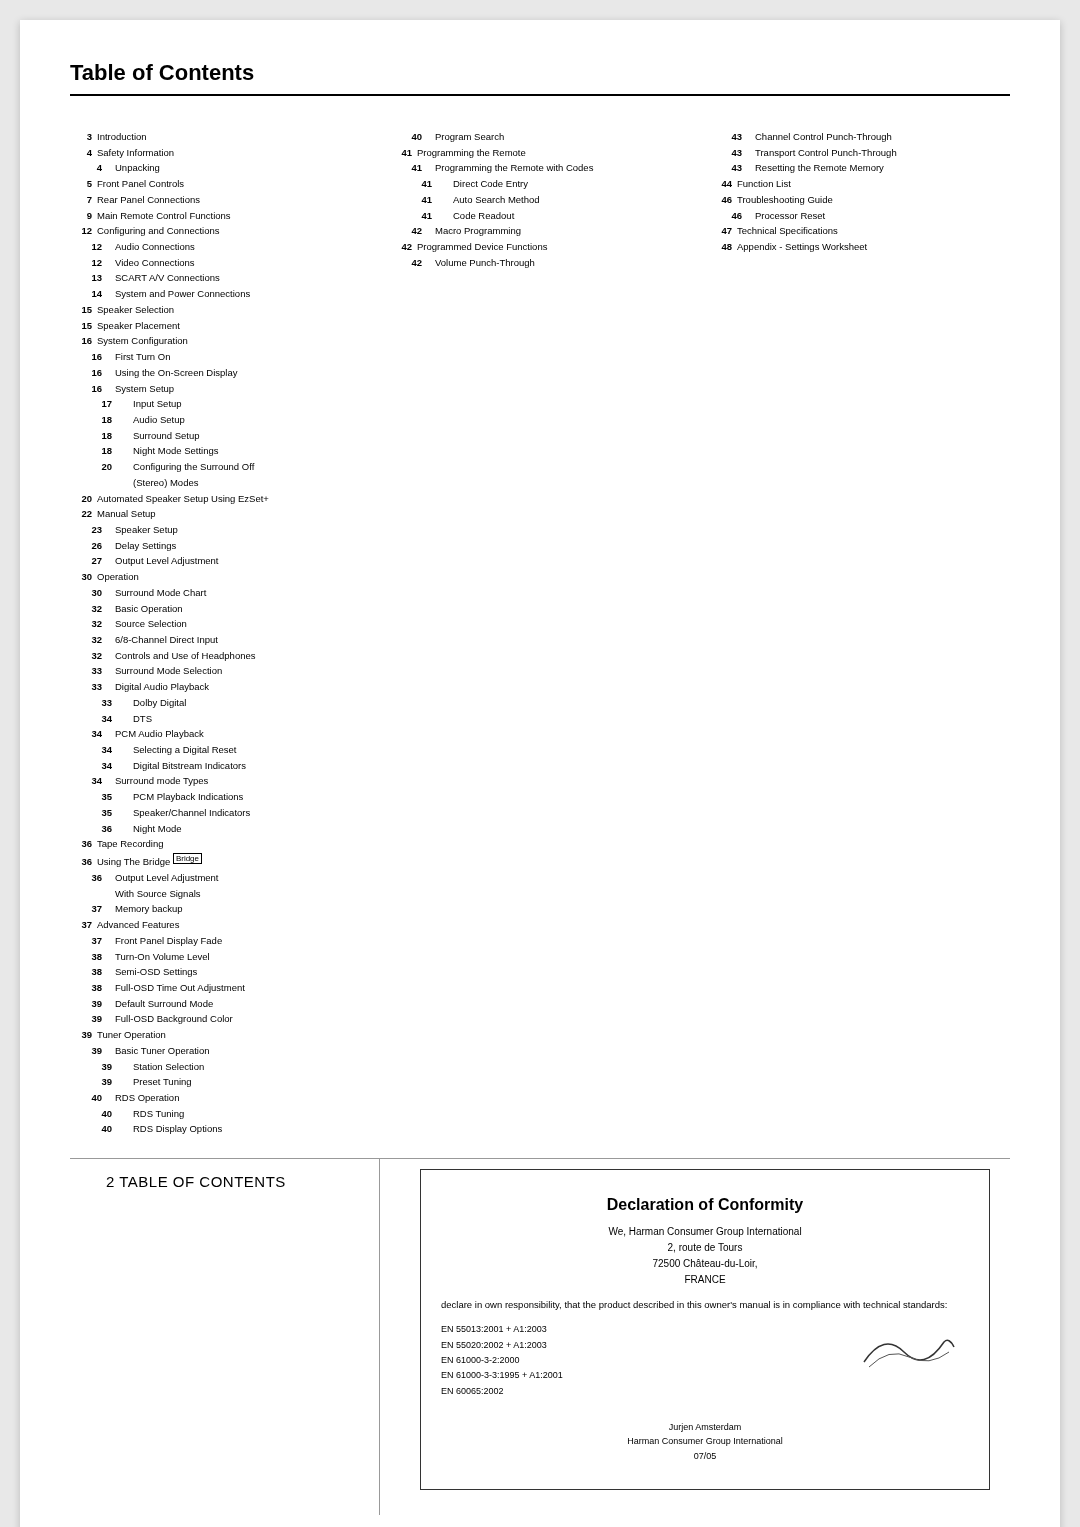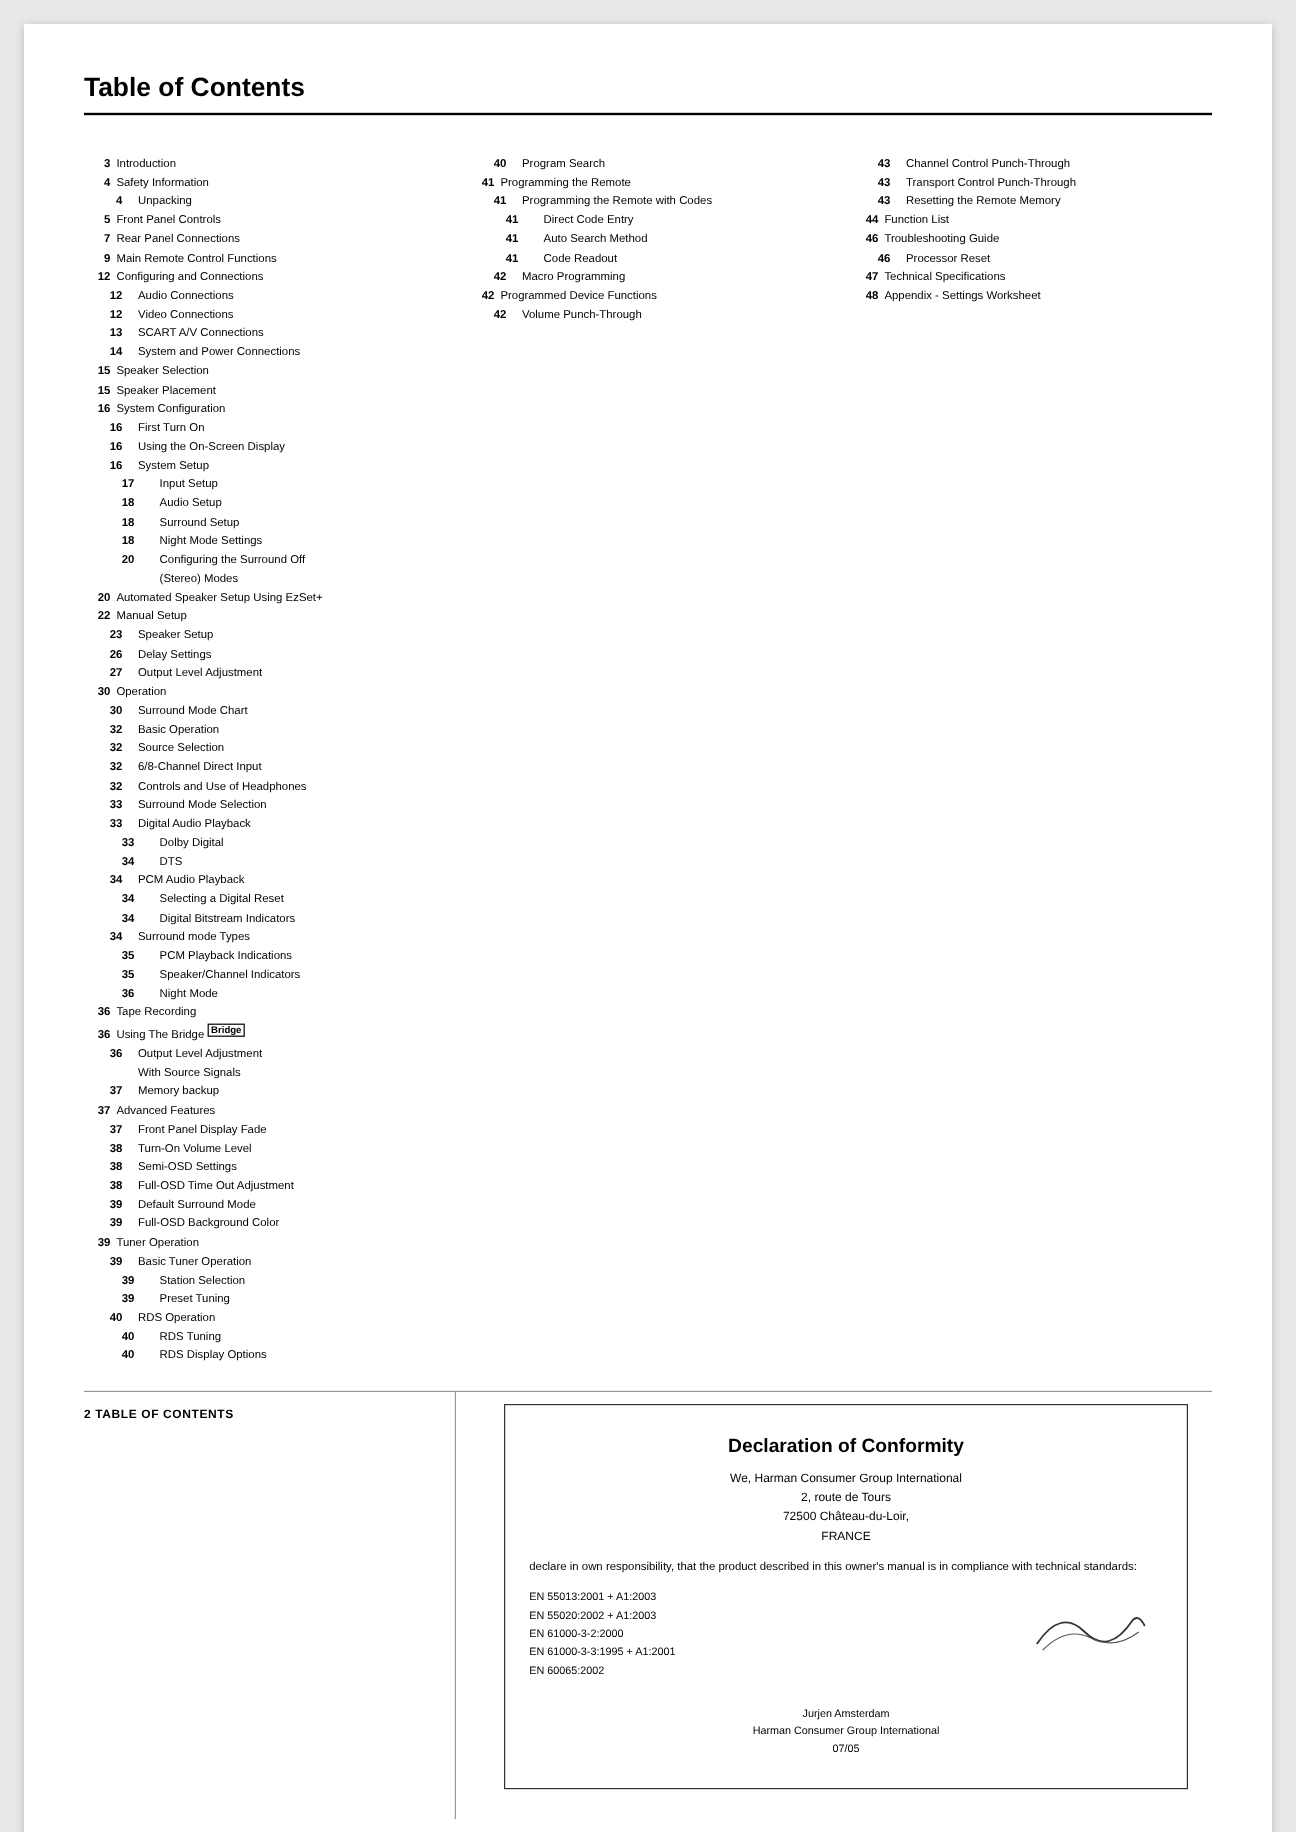--- a/index.html
+++ b/index.html
@@ -60,24 +60,25 @@
       gap: 0;
       border-top: 1px solid #999;
       padding-top: 0;
     }
     .bottom-left {
       border-right: 1px solid #999;
       padding: 10px 15px 10px 0;
       font-size: 9px;
     }
     .bottom-left .footer-label {
-      font-weight: bold;
-      font-size: 10px;
+      font-weight: normal;
+      font-size: 15px;
       margin-top: 4px;
       letter-spacing: 0.5px;
+      margin-left: 36px;
     }
     .bottom-right {
       padding: 10px 0 10px 20px;
       font-size: 9.5px;
     }
 
     
     .declaration-box {
       border: 1.5px solid #333;
       margin: 0 20px 15px 20px;
@@ -105,21 +106,21 @@
     }
     .declaration-body {
       text-align: left;
       font-size: 9.5px;
       margin: 10px 0;
       line-height: 1.5;
     }
     .standards-block {
       display: flex;
       justify-content: space-between;
-      align-items: center;
+      align-items: flex-start;
       margin: 8px 0;
     }
     .standards-list {
       font-size: 9px;
       text-align: left;
       line-height: 1.7;
     }
     .signature-area {
       position: relative;
       width: 120px;
@@ -128,21 +129,20 @@
       font-size: 9px;
       text-align: center;
       line-height: 1.6;
       margin-top: 21px;
     }
     .bridge-logo {
       font-size: 8px;
       vertical-align: super;
       border: 1px solid #000;
       padding: 0 2px;
-      font-weight: bold;
     }
   </style>
 </head>
 <body>
 
 <div class="page">
   <div class="page-title">Table of Contents</div>
 
   <div class="toc-grid">
 

